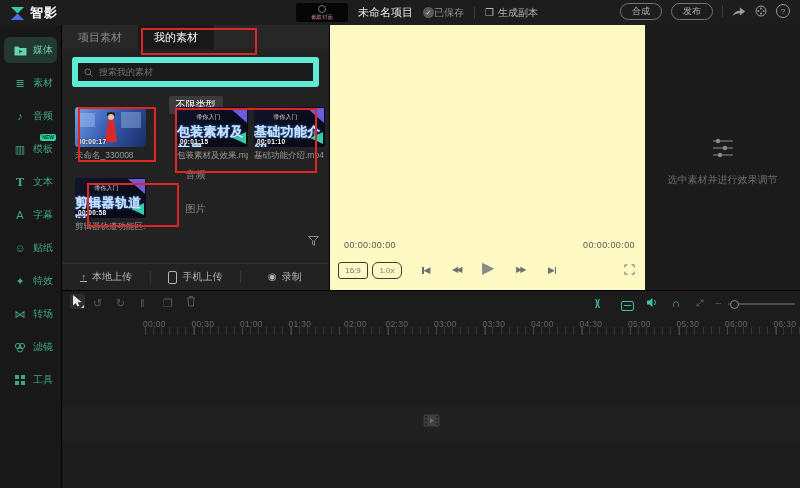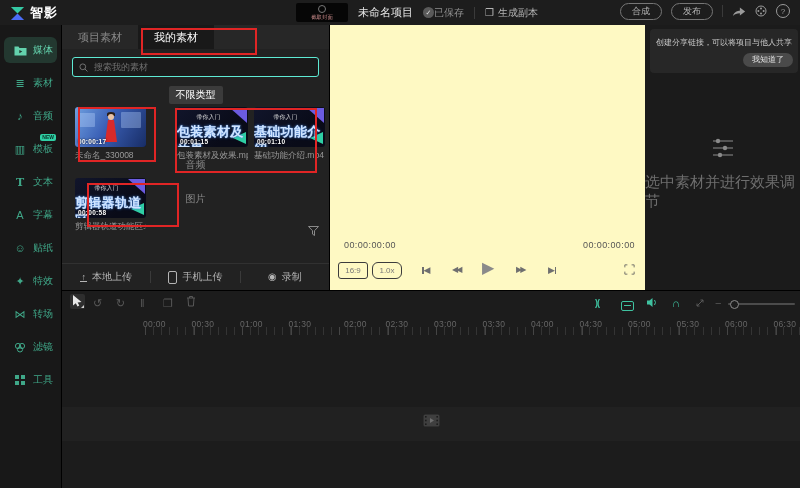--- a/index.html
+++ b/index.html
@@ -38,21 +38,21 @@
   .side-item.active{background:#233830;color:#63d2ad;}
   .badge{position:absolute;top:-2px;right:1px;background:#2fd0a5;color:#093328;font-size:5px;font-weight:bold;
          padding:0 2px;border-radius:2px;line-height:7px;}
   .t-serif{font-family:"DejaVu Serif",serif;font-weight:bold;}
 
   
   .media{position:absolute;left:62px;top:25px;width:268px;height:265px;background:#222;border-right:1px solid #000;box-sizing:border-box;}
   .tabs{height:24px;background:#272727;display:flex;}
   .tab{width:76px;display:flex;align-items:center;justify-content:center;font-size:11px;color:#8a8a8a;}
   .tab.active{background:#191919;color:#fff;}
-  .searchbox{margin:8px 10px 4px;height:18px;background:#1a1a1a;border:1px solid #5eead4;border-radius:3px;
+  .searchbox{margin:8px 10px 4px;height:18px;background:#1a1a1a;border:6px solid #5eead4;border-radius:3px;
              display:flex;align-items:center;padding:0 6px;gap:4px;}
   .searchbox input{flex:1;background:transparent;border:none;outline:none;color:#999;font-size:9px;
                    font-family:inherit;}
   .searchbox input::placeholder{color:#6f6f6f;}
   .filters{display:flex;align-items:center;gap:20px;padding:5px 10px 0;font-size:10px;color:#8a8a8a;flex-direction:column;}
   .filters .f-pill{background:#3b3b3b;color:#fff;padding:2px 7px;border-radius:2px;}
   .funnel{margin-left:auto;color:#8a8a8a;}
   .card{position:absolute;width:71px;}
   .thumb{width:71px;height:40px;border-radius:3px;position:relative;overflow:hidden;background:#0b0e1c;}
   .duration{position:absolute;left:3px;bottom:2px;font-size:6.5px;font-weight:bold;color:#fff;
@@ -94,21 +94,21 @@
   .fullscreen{position:absolute;right:10px;top:239px;color:#5f5f5f;}
 
   
   .inspector{position:absolute;left:645px;top:25px;width:155px;height:265px;background:#1b1b1b;box-sizing:border-box;}
   .tip-card{position:absolute;left:5px;top:4px;right:2px;height:44px;background:#272727;border-radius:4px;
             padding:8px 6px 0;box-sizing:border-box;}
   .tip-text{font-size:8px;color:#c9c9c9;white-space:nowrap;overflow:hidden;}
   .tip-btn{position:absolute;right:5px;bottom:6px;background:#4a4a4a;border-radius:8px;font-size:8px;
            color:#e3e3e3;padding:2px 9px;line-height:1.3;}
   .insp-empty{position:absolute;left:0;right:0;top:112px;display:flex;flex-direction:column;align-items:center;
-              gap:14px;color:#6e6e6e;font-size:15px;}
+              gap:14px;color:#6e6e6e;font-size:10px;}
 
   
   .timeline{position:absolute;left:62px;top:290px;right:0;bottom:0;background:#1c1c1c;border-top:1px solid #000;}
   .tool{position:absolute;top:5px;font-size:11px;color:#585858;line-height:14px;}
   .tool.sel{left:8px;top:3px;background:#2e2e2e;border-radius:2px;padding:1px 3px 2px;color:#e8e8e8;}
   .tool.sel::after{content:"";position:absolute;right:1px;bottom:1px;border-left:3px solid transparent;
                    border-bottom:3px solid #cfcfcf;}
   .teal{color:#3fc2a0;}
   .canvas-ic{display:inline-block;width:11px;height:8px;border:1.2px solid #3fc2a0;border-radius:2px;position:relative;}
   .canvas-ic i{position:absolute;left:2px;right:2px;top:2.5px;height:1.5px;background:#3fc2a0;}
@@ -350,24 +350,20 @@
     <span class="transport" style="left:186px;font-size:8px;letter-spacing:-2px;">▶▶</span>
     <span class="transport" style="left:218px;">▶<span class="tbar"></span></span>
     <span class="fullscreen">
       <svg width="11" height="11" viewBox="0 0 13 13" fill="none" stroke="currentColor">
         <path d="M1,4 V1 H4 M9,1 H12 V4 M12,9 V12 H9 M4,12 H1 V9"></path>
       </svg>
     </span>
   </div>
 
   <div class="inspector">
-    <div class="tip-card">
-      <div class="tip-text">创建分享链接，可以将项目与他人共享</div>
-      <span class="tip-btn">我知道了</span>
-    </div>
     <div class="insp-empty">
       <span>
         <svg width="24" height="22" viewBox="0 0 24 22" stroke="#6e6e6e" stroke-width="1.4">
           <line x1="2" y1="4" x2="22" y2="4"></line>
             <line x1="2" y1="11" x2="22" y2="11"></line>
             <line x1="2" y1="18" x2="22" y2="18"></line>
           <circle cx="7" cy="4" r="2.2" fill="#8a8a8a" stroke="none"></circle>
           <circle cx="14" cy="11" r="2.2" fill="#8a8a8a" stroke="none"></circle>
           <circle cx="9" cy="18" r="2.2" fill="#8a8a8a" stroke="none"></circle>
         </svg>

